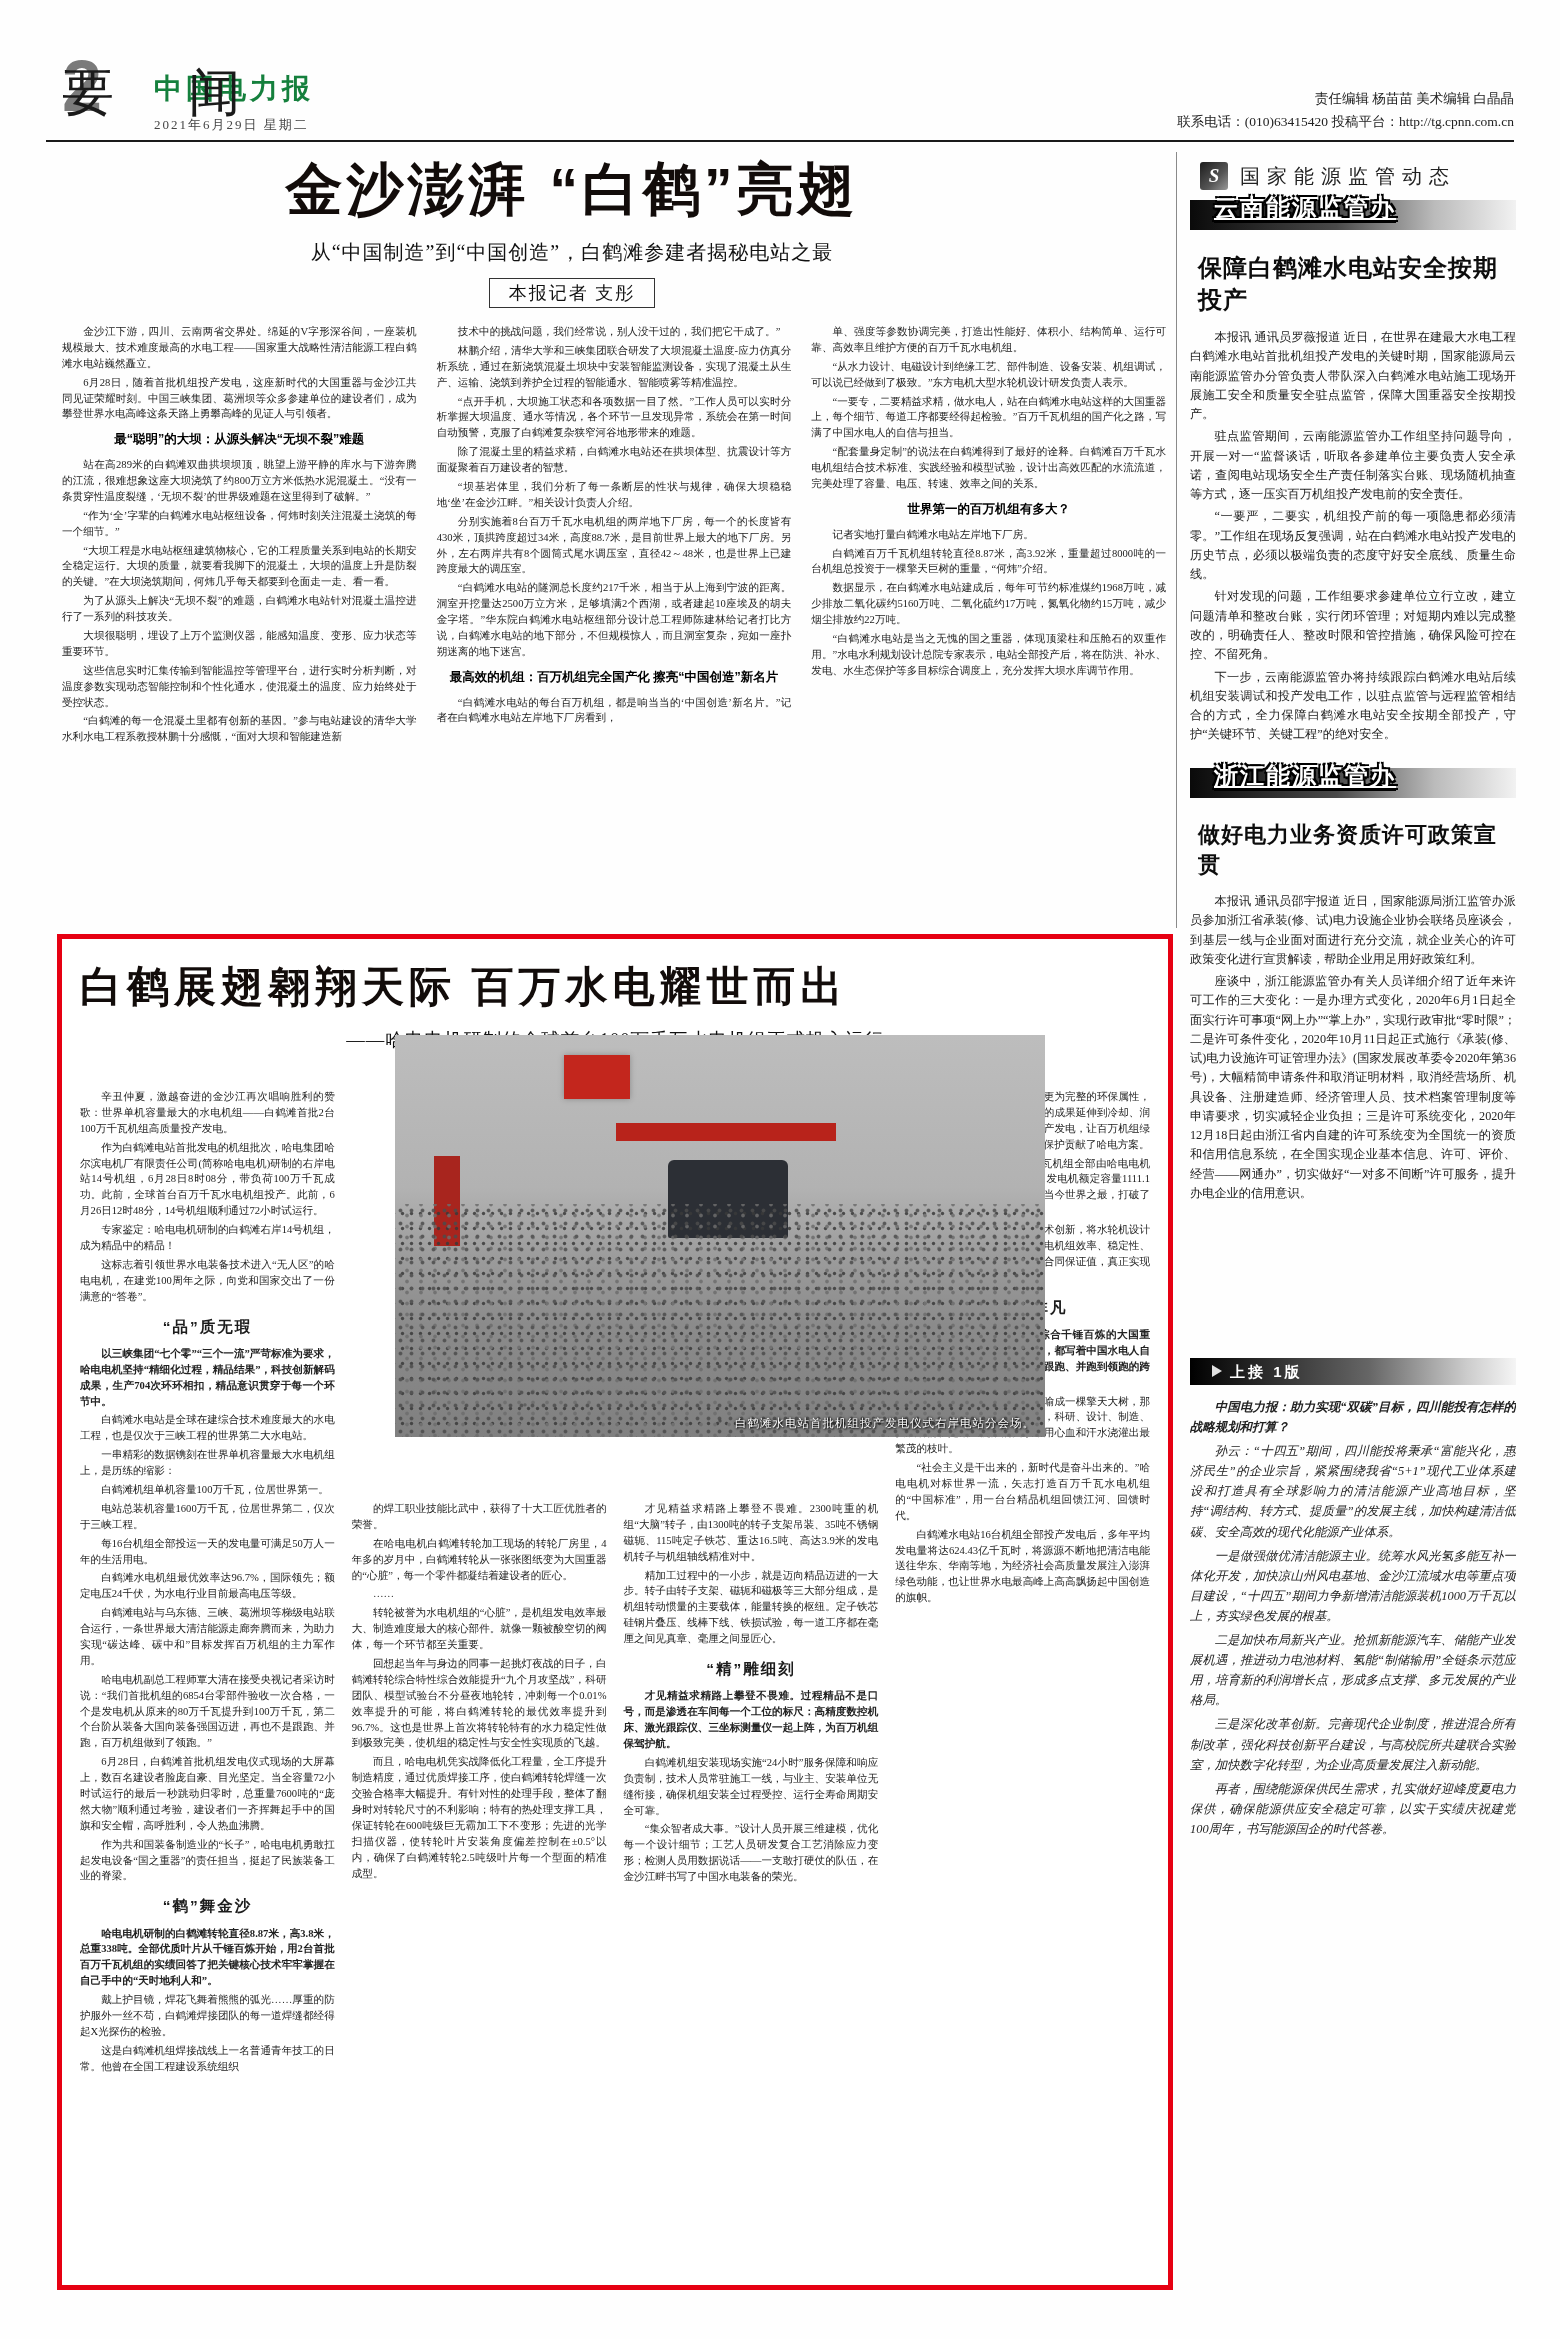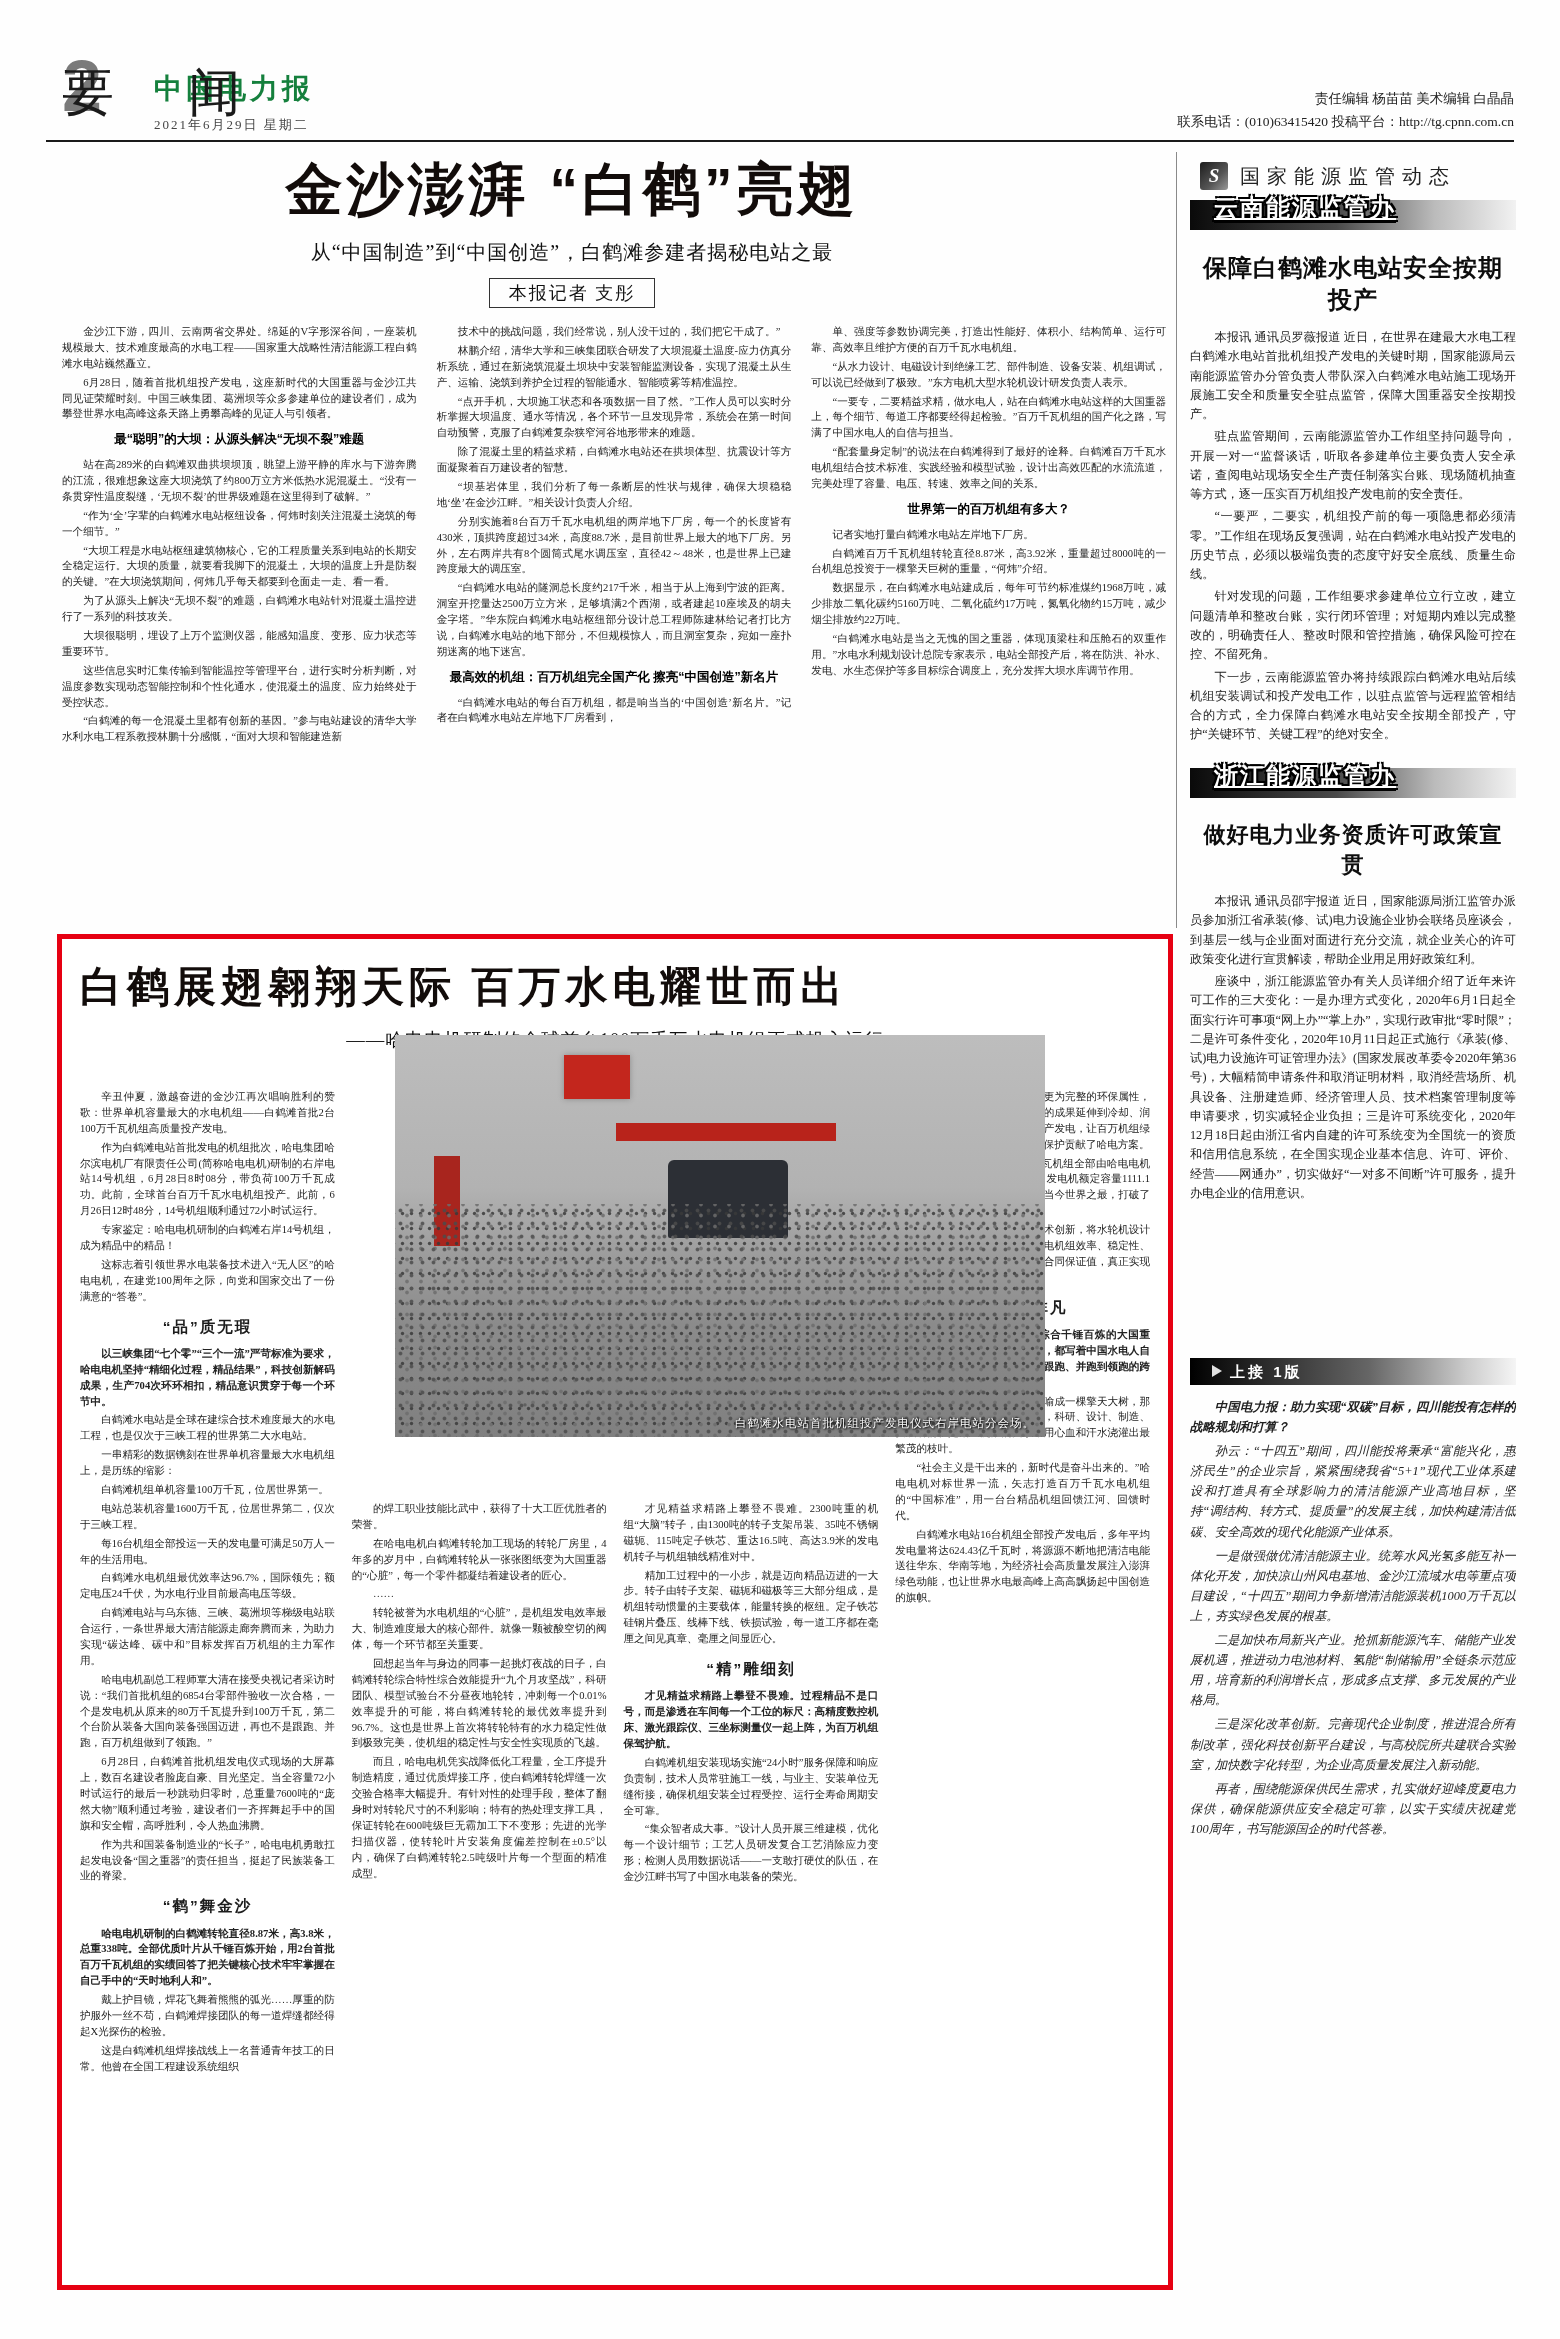--- a/index.html
+++ b/index.html
@@ -61,21 +61,21 @@
   .photo-caption { position:absolute; right:10px; bottom:6px; color:#fff; font-size:11.5px; letter-spacing:1px; text-shadow:0 0 3px #000, 1px 1px 2px #000; }
 
   
   .sidebar { position:absolute; left:1190px; top:152px; width:326px; height:2146px; overflow:hidden; }
   .box-title { display:flex; align-items:center; gap:12px; padding:10px 0 8px 10px; }
   .logo-icon { width:28px; height:28px; background:linear-gradient(135deg,#1c1c1c,#555 60%,#999); border-radius:3px; color:#fff; font-size:19px; font-weight:900; text-align:center; line-height:27px; font-style:italic; font-family:"Liberation Serif",serif; }
   .box-title-text { font-size:20px; letter-spacing:7px; color:#222; }
   .label-bar { position:relative; height:30px; margin:2px 0 6px; background:linear-gradient(to right,#0a0a0a 0%,#4a4a4a 45%,#bbb 75%,#f2f2f2 100%); }
   .label-text { position:absolute; left:24px; top:-8px; font-size:24px; font-weight:900; color:#fff; letter-spacing:2px; font-family:"Liberation Sans",sans-serif;
     text-shadow:-2px -2px 0 #000, 2px -2px 0 #000, -2px 2px 0 #000, 2px 2px 0 #000, 0 3px 0 #000;text-decoration:underline; }
-  .sb-head { text-align:center; font-size:24px; font-weight:900; margin:22px 8px 12px; letter-spacing:1px; color:#0d0d0d; }
+  .sb-head { font-size:24px; font-weight:900; margin:22px 8px 12px; letter-spacing:1px; color:#0d0d0d; }
   .sb-head.small { font-size:22px; }
   .sb-body p { font-size:12.2px; line-height:1.58; text-align:justify; text-indent:2em; margin-bottom:3px; color:#1b1b1b; }
   .sb-body { overflow:hidden; }
   .sb-body.s1 { height:438px; }
   .sb-body.s2 { height:452px; margin-bottom:10px; }
   .cont-bar { position:relative; height:27px; margin:14px 0 12px; background:linear-gradient(to right,#000 0%,#666 55%,#ccc 85%,#f5f5f5 100%); color:#fff; font-size:15px; font-weight:bold; line-height:27px; padding-left:40px; letter-spacing:3px; font-family:"Liberation Sans",sans-serif; }
   .cont-bar::before { content:""; position:absolute; left:22px; top:7px; border-left:10px solid #e0e0e0; border-top:6px solid transparent; border-bottom:6px solid transparent; }
   .cont-body { height:830px; overflow:hidden; }
   .cont-body p { font-size:12.4px; line-height:1.62; text-align:justify; text-indent:2em; margin-bottom:4px; color:#222; font-style:italic; }
   .cont-body p.q { font-weight:bold; }

